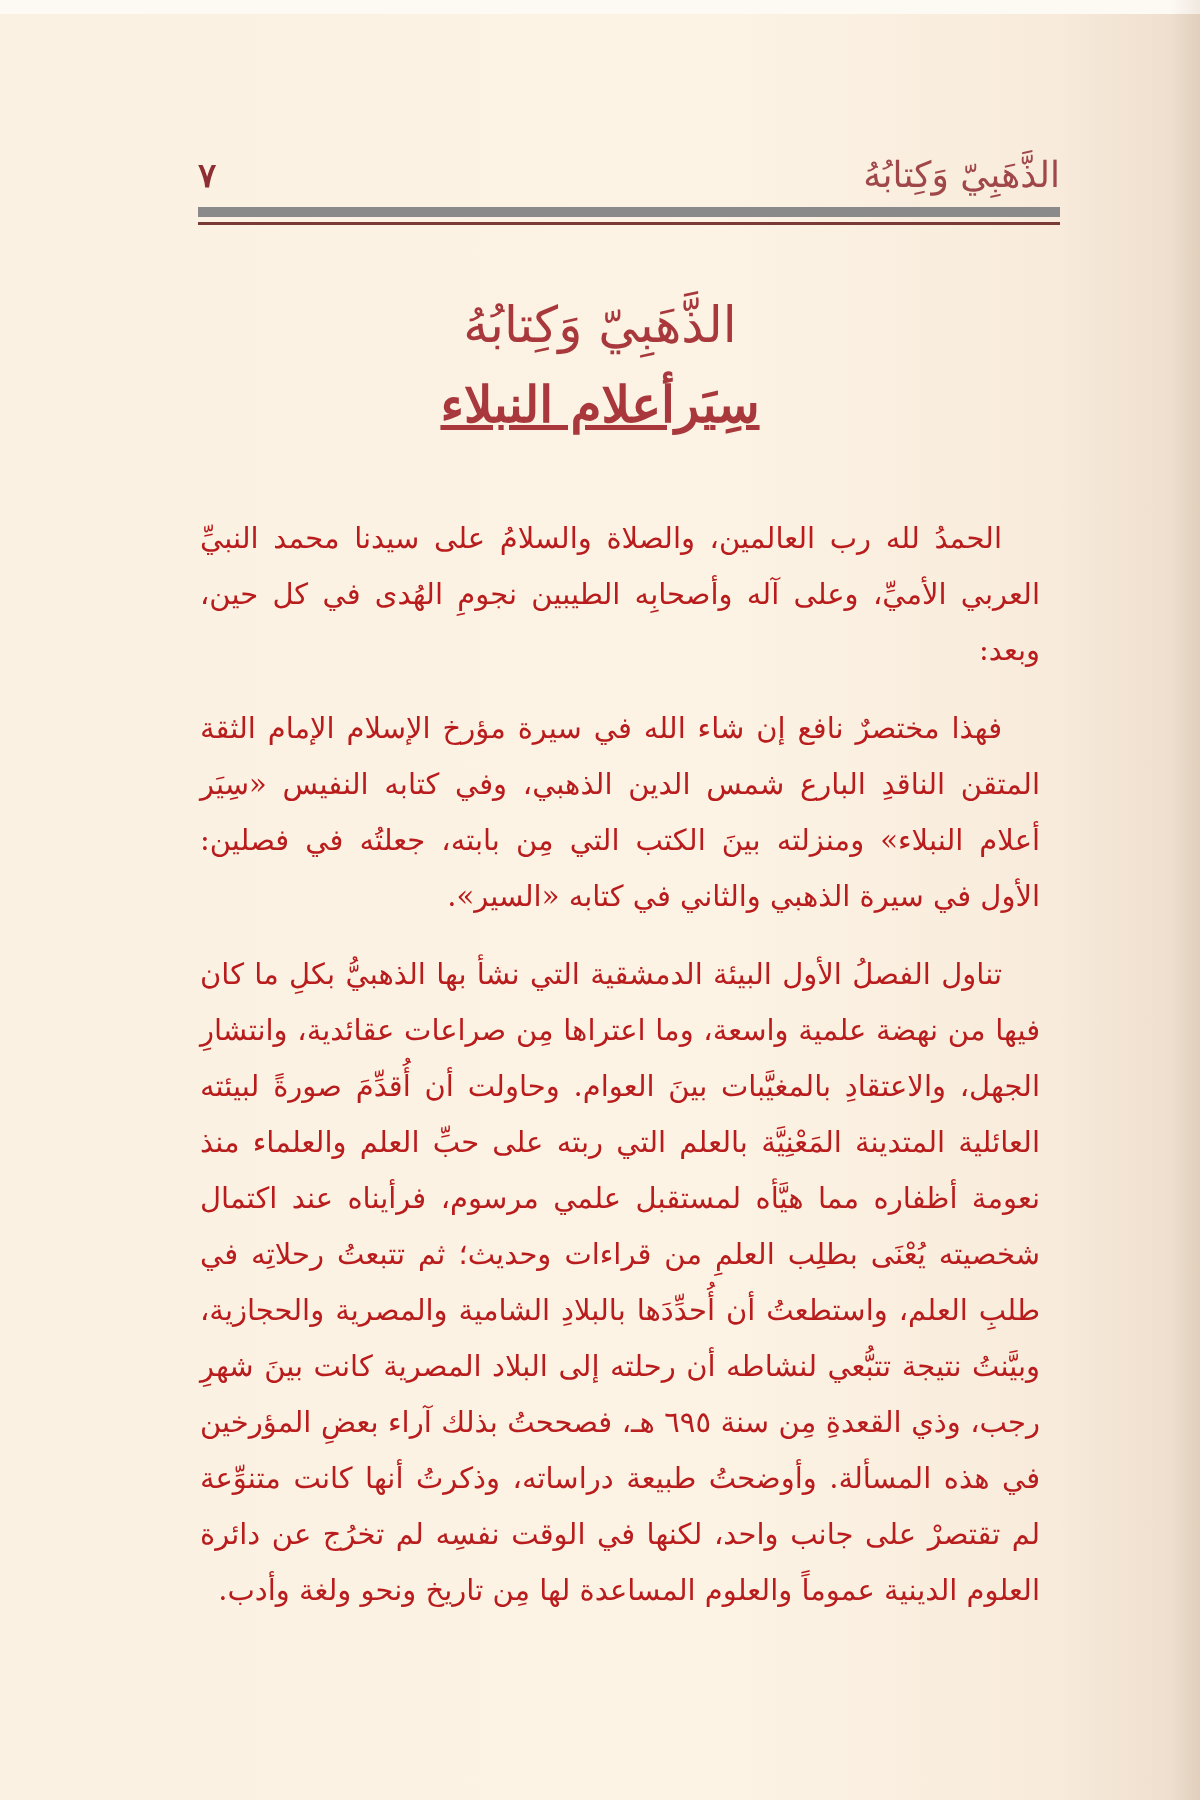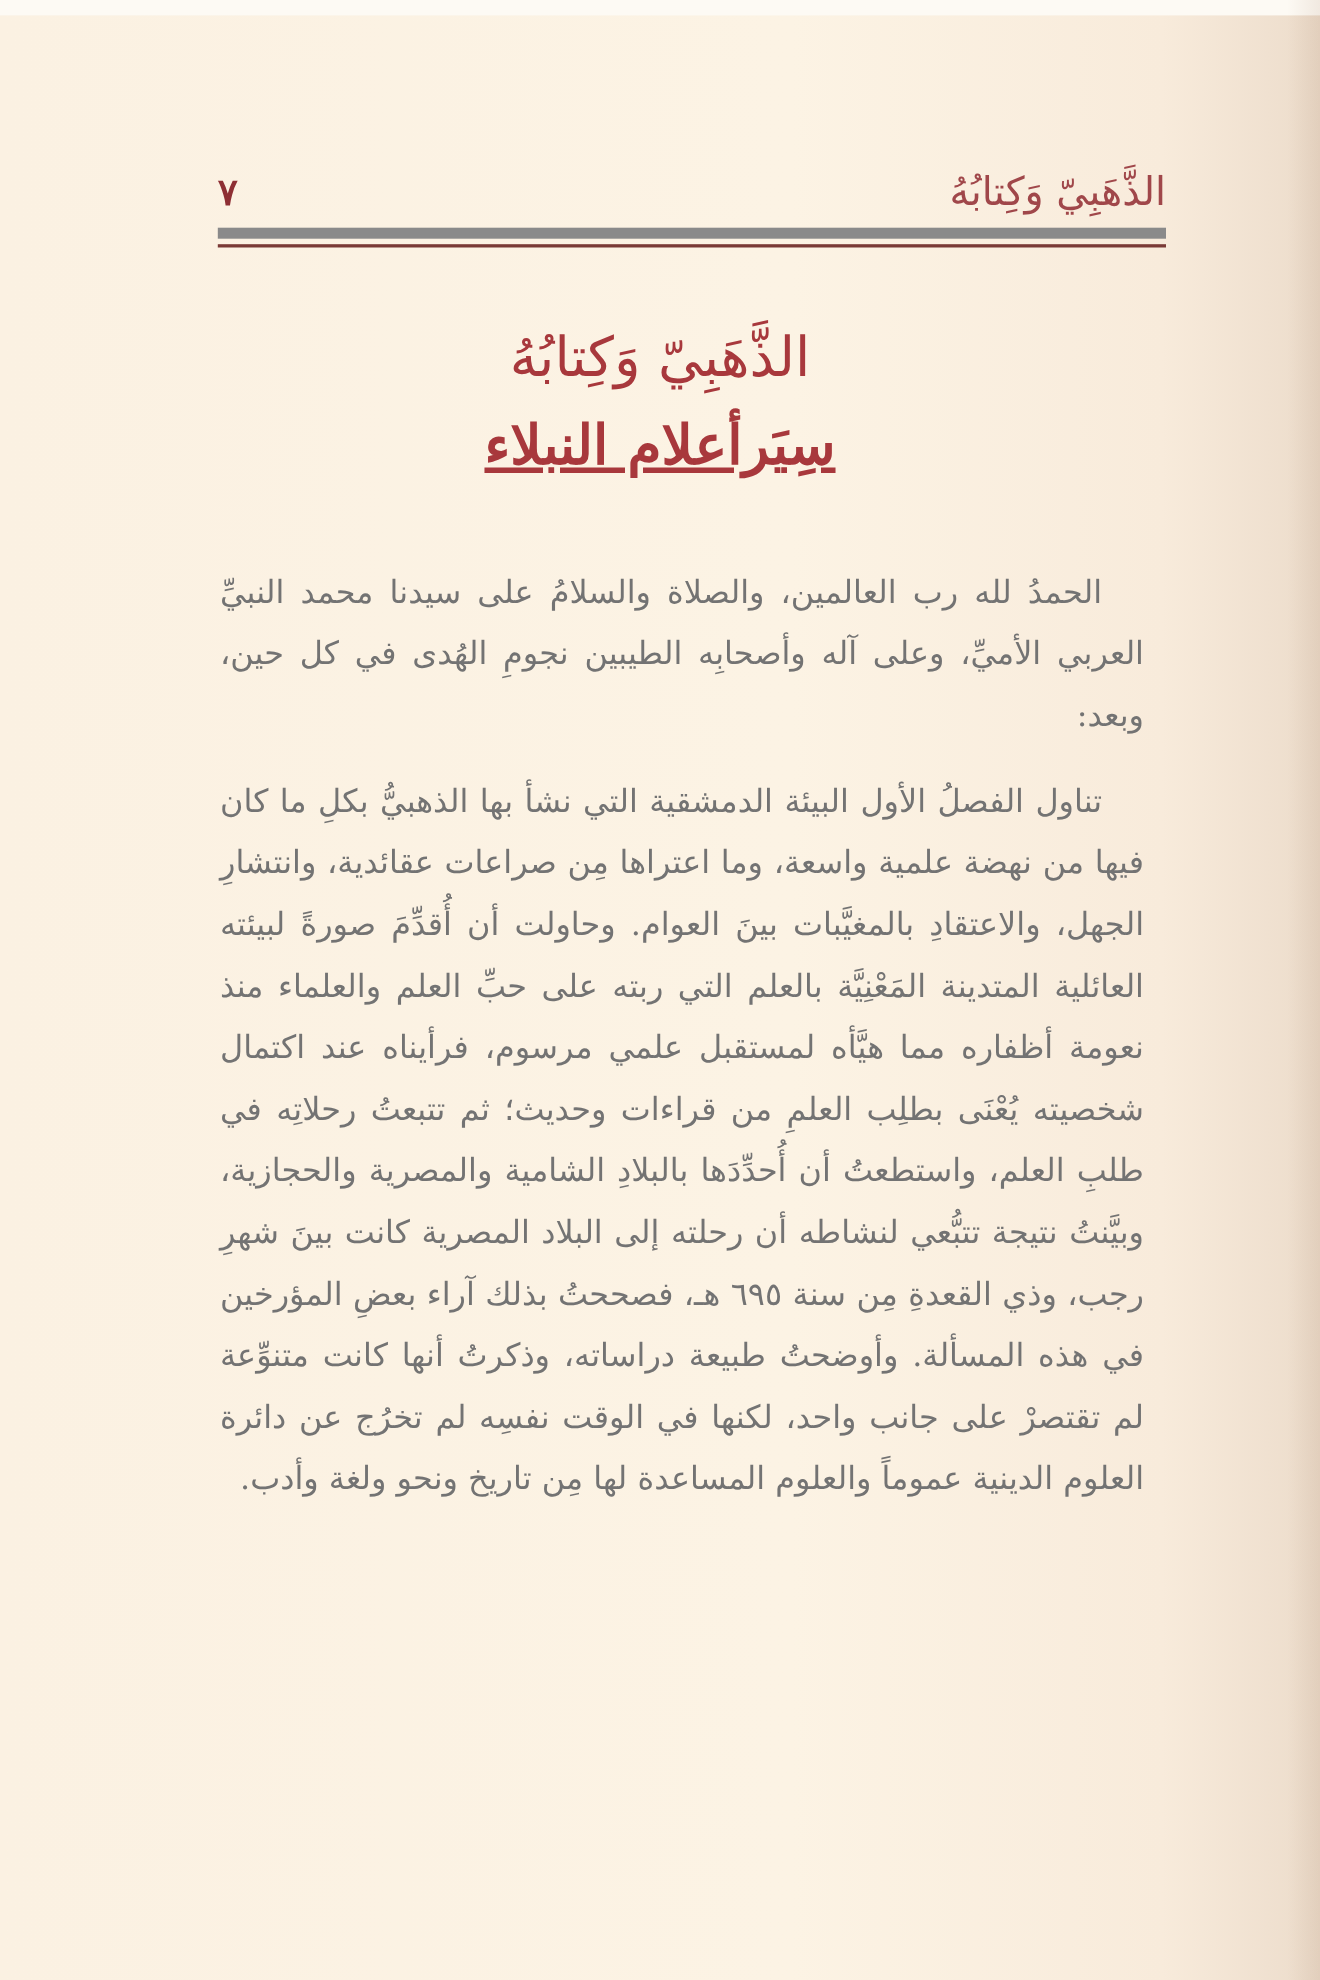--- a/index.html
+++ b/index.html
@@ -82,21 +82,21 @@
       font-weight: bold;
       text-decoration: underline;
     }
     .body-text {
       position: absolute;
       left: 200px;
       top: 510px;
       width: 840px;
       direction: rtl;
       text-align: justify;
-      color: #737373;
+      color: #b91c1c;
       font-size: 29px;
       line-height: 56px;
     }
     .body-text p {
       margin: 0 0 22px 0;
       text-indent: 38px;
       text-align-last: right;
     }
     .body-text p.first {
       text-indent: 38px;
@@ -118,16 +118,17 @@
   <span class="page-number">٧</span>
 </div>
 <div class="rule-thick"></div>
 <div class="rule-thin"></div>
 
 <div class="chapter-title line1">الذَّهَبِيّ وَكِتابُهُ</div>
 <div class="chapter-title line2">سِيَرأعلام النبلاء</div>
 
 <div class="body-text">
   <p class="first">الحمدُ لله رب العالمين، والصلاة والسلامُ على سيدنا محمد النبيِّ العربي الأميِّ، وعلى آله وأصحابِه الطيبين نجومِ الهُدى في كل حين، وبعد:</p>
+  <p>فهذا مختصرٌ نافع إن شاء الله في سيرة مؤرخ الإسلام الإمام الثقة المتقن الناقدِ البارع شمس الدين الذهبي، وفي كتابه النفيس «سِيَر أعلام النبلاء» ومنزلته بينَ الكتب التي مِن بابته، جعلتُه في فصلين: الأول في سيرة الذهبي والثاني في كتابه «السير».</p>
   <p>تناول الفصلُ الأول البيئة الدمشقية التي نشأ بها الذهبيُّ بكلِ ما كان فيها من نهضة علمية واسعة، وما اعتراها مِن صراعات عقائدية، وانتشارِ الجهل، والاعتقادِ بالمغيَّبات بينَ العوام. وحاولت أن أُقدِّمَ صورةً لبيئته العائلية المتدينة المَعْنِيَّة بالعلم التي ربته على حبِّ العلم والعلماء منذ نعومة أظفاره مما هيَّأه لمستقبل علمي مرسوم، فرأيناه عند اكتمال شخصيته يُعْنَى بطلِب العلمِ من قراءات وحديث؛ ثم تتبعتُ رحلاتِه في طلبِ العلم، واستطعتُ أن أُحدِّدَها بالبلادِ الشامية والمصرية والحجازية، وبيَّنتُ نتيجة تتبُّعي لنشاطه أن رحلته إلى البلاد المصرية كانت بينَ شهرِ رجب، وذي القعدةِ مِن سنة ٦٩٥ هـ، فصححتُ بذلك آراء بعضِ المؤرخين في هذه المسألة. وأوضحتُ طبيعة دراساته، وذكرتُ أنها كانت متنوِّعة لم تقتصرْ على جانب واحد، لكنها في الوقت نفسِه لم تخرُج عن دائرة العلوم الدينية عموماً والعلوم المساعدة لها مِن تاريخ ونحو ولغة وأدب.</p>
 </div>
 
 <div class="page-shade"></div>
 
 </body></html>

